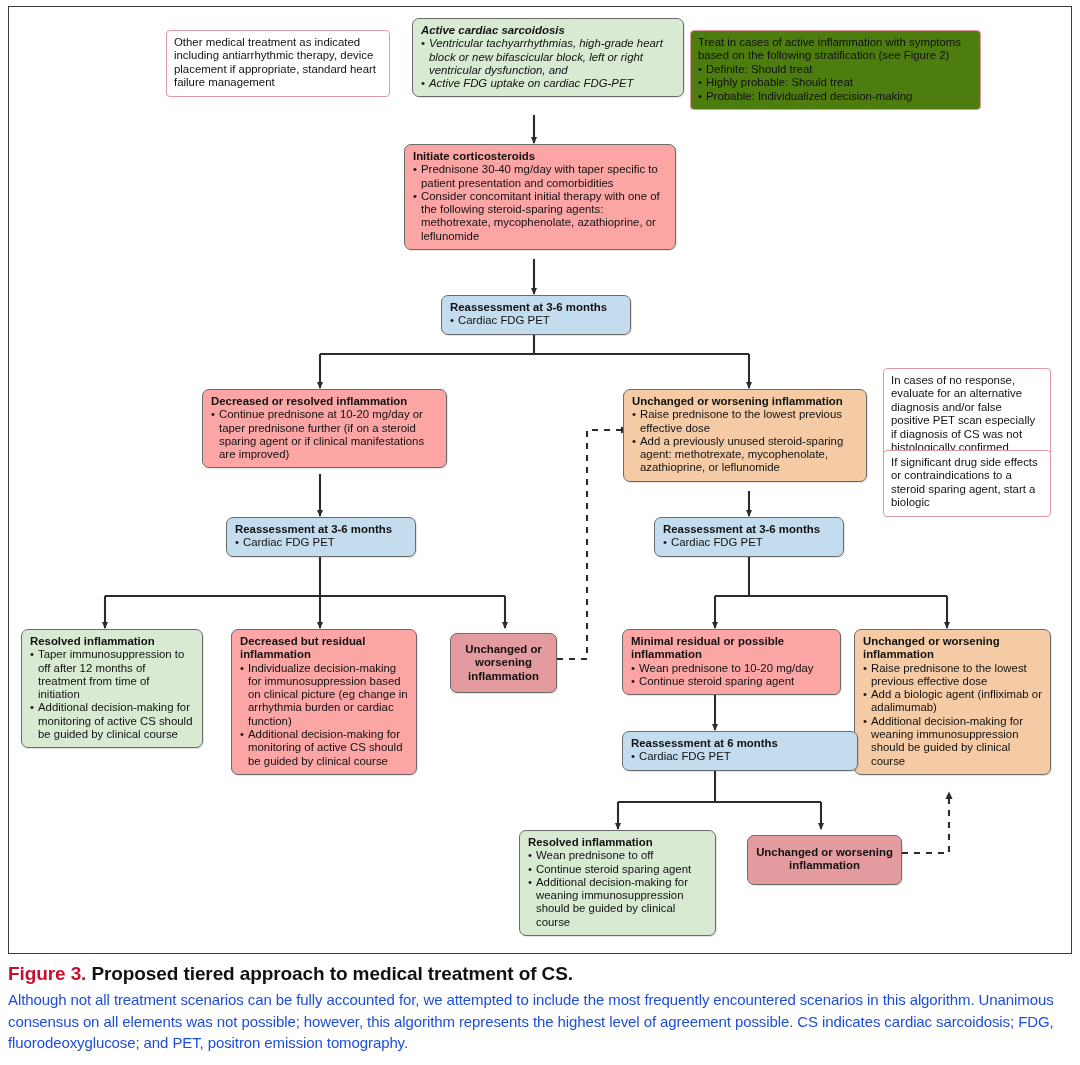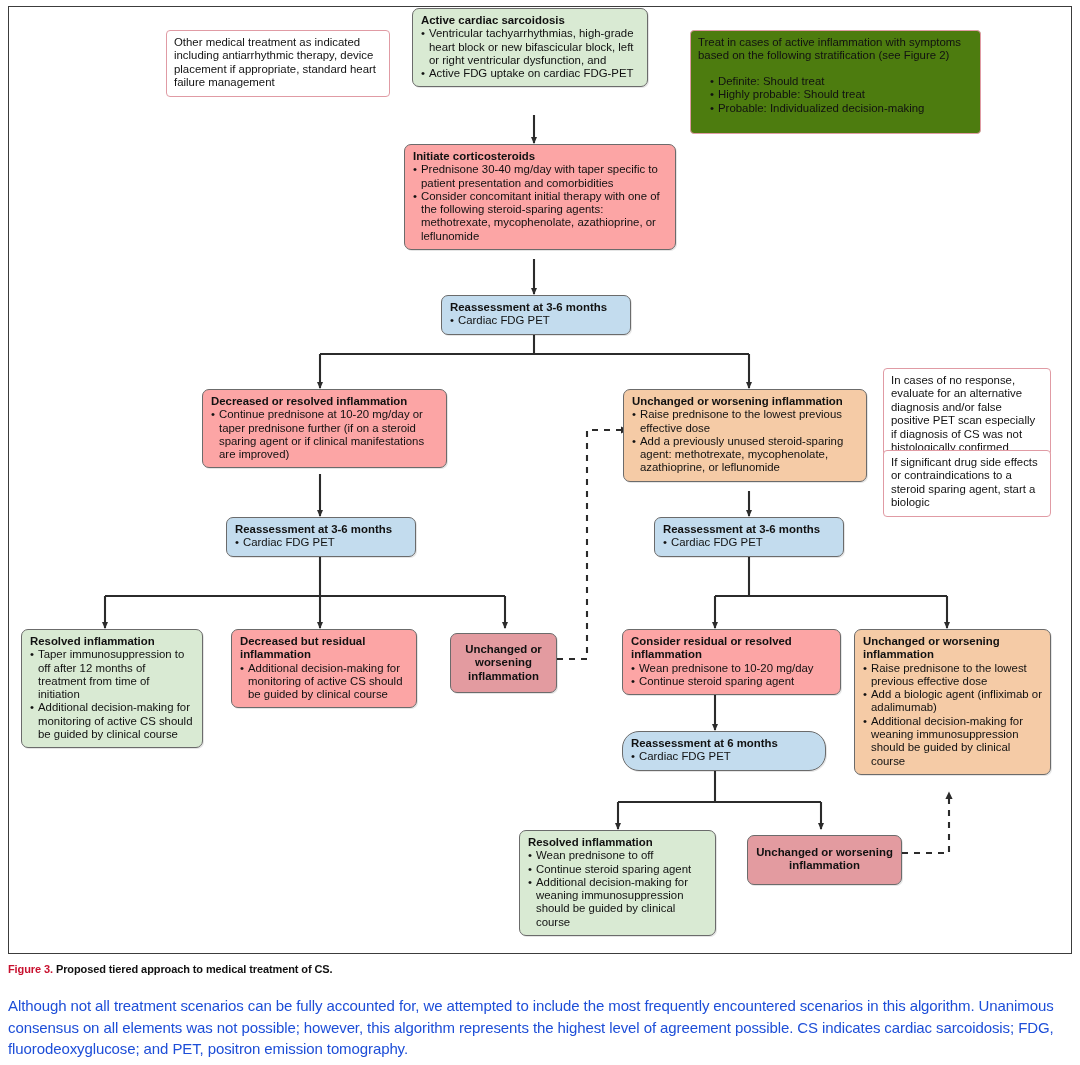--- a/index.html
+++ b/index.html
@@ -71,34 +71,34 @@
     position: absolute;
     background: #ffffff;
     border: 1px solid #e09ba4;
     border-radius: 4px;
     padding: 5px 7px 6px 7px;
     font-size: 11.4px;
     line-height: 13.4px;
     color: #111111;
   }
   .note.tinted { background: #4d7c0f; }
-  .note ul { margin: 12px; padding: 0; list-style: none; }
+  .note ul { margin: 0; padding: 0; list-style: none; }
   .note li { position: relative; padding-left: 8px; }
   .note li:before { content: "\2022"; position: absolute; left: 0; top: 0; }
   .center-txt { text-align: center; font-weight: bold; }
   #caption {
     position: absolute;
     left: 8px; top: 963px;
     width: 1060px;
   }
   #caption .cap-head {
-    font-size: 11px;
+    font-size: 19px;
     font-weight: bold;
     color: #111111;
-    margin-bottom: 20px;
+    margin-bottom: 4px;
     letter-spacing: -0.1px;
   }
   #caption .cap-head .fig {
     color: #c8102e;
   }
   #caption .cap-body {
     font-size: 15px;
     line-height: 21.5px;
     color: #1d4ed8;
     letter-spacing: -0.1px;
@@ -177,21 +177,21 @@
       </div>
 
       <div class="note" style="left:874px; top:361px; width:168px;">
         <span>In cases of no response, evaluate for an alternative diagnosis and/or false positive PET scan especially if diagnosis of CS was not histologically confirmed</span>
       </div>
 
       <div class="note" style="left:874px; top:443px; width:168px;">
         <span>If significant drug side effects or contraindications to a steroid sparing agent, start a biologic</span>
       </div>
 
-      <div class="node c-green" style="left:403px; top:1px; width:236px;">
+      <div class="node c-green" style="left:403px; top:11px; width:272px;font-style:italic;">
         <span class="ttl">Active cardiac sarcoidosis</span>
         <ul>
           <li>Ventricular tachyarrhythmias, high-grade heart block or new bifascicular block, left or right ventricular dysfunction, and</li>
           <li>Active FDG uptake on cardiac FDG-PET</li>
         </ul>
       </div>
 
       <div class="node c-yellow" style="left:395px; top:137px; width:272px;">
         <span class="ttl">Initiate corticosteroids</span>
         <ul>
@@ -240,46 +240,47 @@
         <span class="ttl">Resolved inflammation</span>
         <ul>
           <li>Taper immunosuppression to off after 12 months of treatment from time of initiation</li>
           <li>Additional decision-making for monitoring of active CS should be guided by clinical course</li>
         </ul>
       </div>
 
       <div class="node c-yellow" style="left:222px; top:622px; width:186px;">
         <span class="ttl">Decreased but residual inflammation</span>
         <ul>
+          <li>Individualize decision-making for immunosuppression based on clinical picture (eg change in arrhythmia burden or cardiac function)</li>
           <li>Additional decision-making for monitoring of active CS should be guided by clinical course</li>
         </ul>
       </div>
 
       <div class="node c-red center-txt" style="left:441px; top:626px; width:107px; padding-top:9px; padding-bottom:9px;">
         <span>Unchanged or worsening inflammation</span>
       </div>
 
       <div class="node c-yellow" style="left:613px; top:622px; width:219px;">
-        <span class="ttl">Consider residual or resolved inflammation</span>
+        <span class="ttl">Minimal residual or possible inflammation</span>
         <ul>
           <li>Wean prednisone to 10-20 mg/day</li>
           <li>Continue steroid sparing agent</li>
         </ul>
       </div>
 
       <div class="node c-orange" style="left:845px; top:622px; width:197px;">
         <span class="ttl">Unchanged or worsening inflammation</span>
         <ul>
           <li>Raise prednisone to the lowest previous effective dose</li>
           <li>Add a biologic agent (infliximab or adalimumab)</li>
           <li>Additional decision-making for weaning immunosuppression should be guided by clinical course</li>
         </ul>
       </div>
 
-      <div class="node c-blue" style="left:613px; top:724px; width:204px;border-radius:17px;">
+      <div class="node c-blue" style="left:613px; top:724px; width:236px;">
         <span class="ttl">Reassessment at 6 months</span>
         <ul>
           <li>Cardiac FDG PET</li>
         </ul>
       </div>
 
       <div class="node c-green" style="left:510px; top:823px; width:197px;">
         <span class="ttl">Resolved inflammation</span>
         <ul>
           <li>Wean prednisone to off</li>

